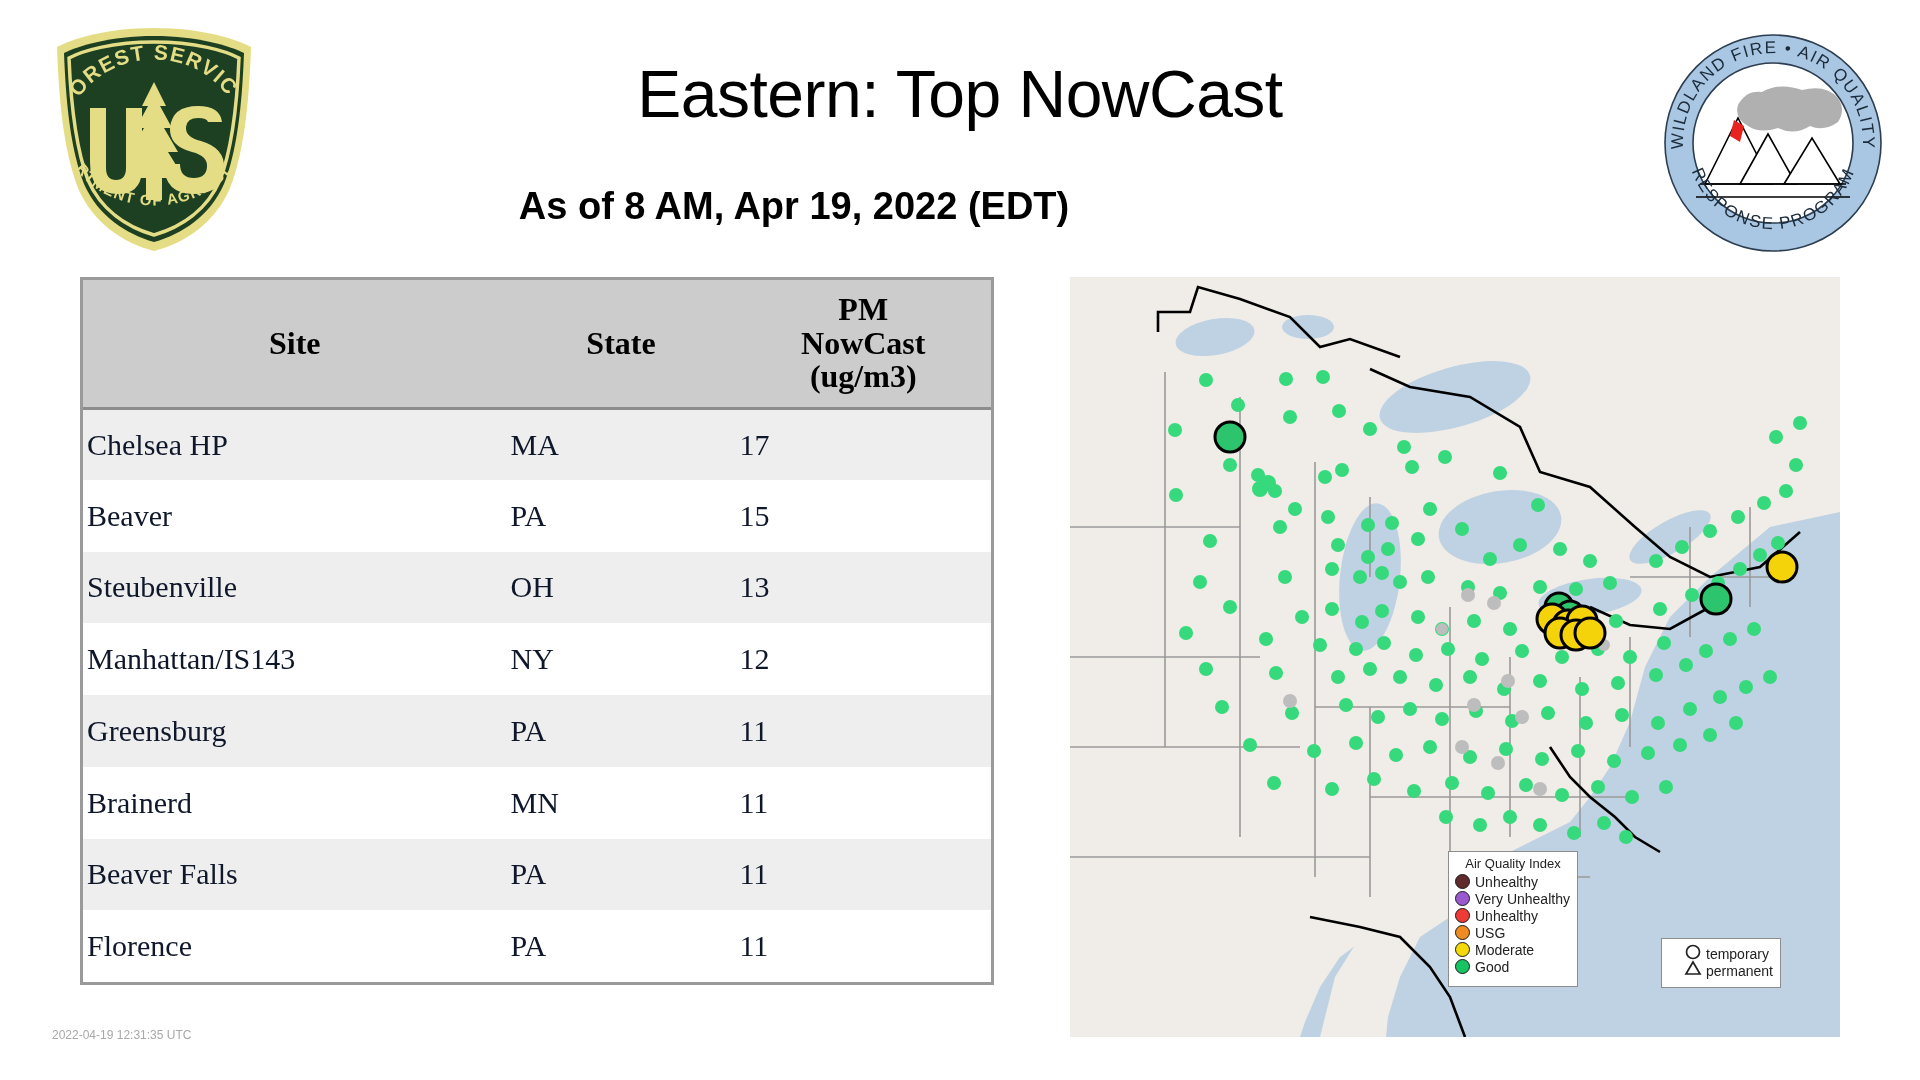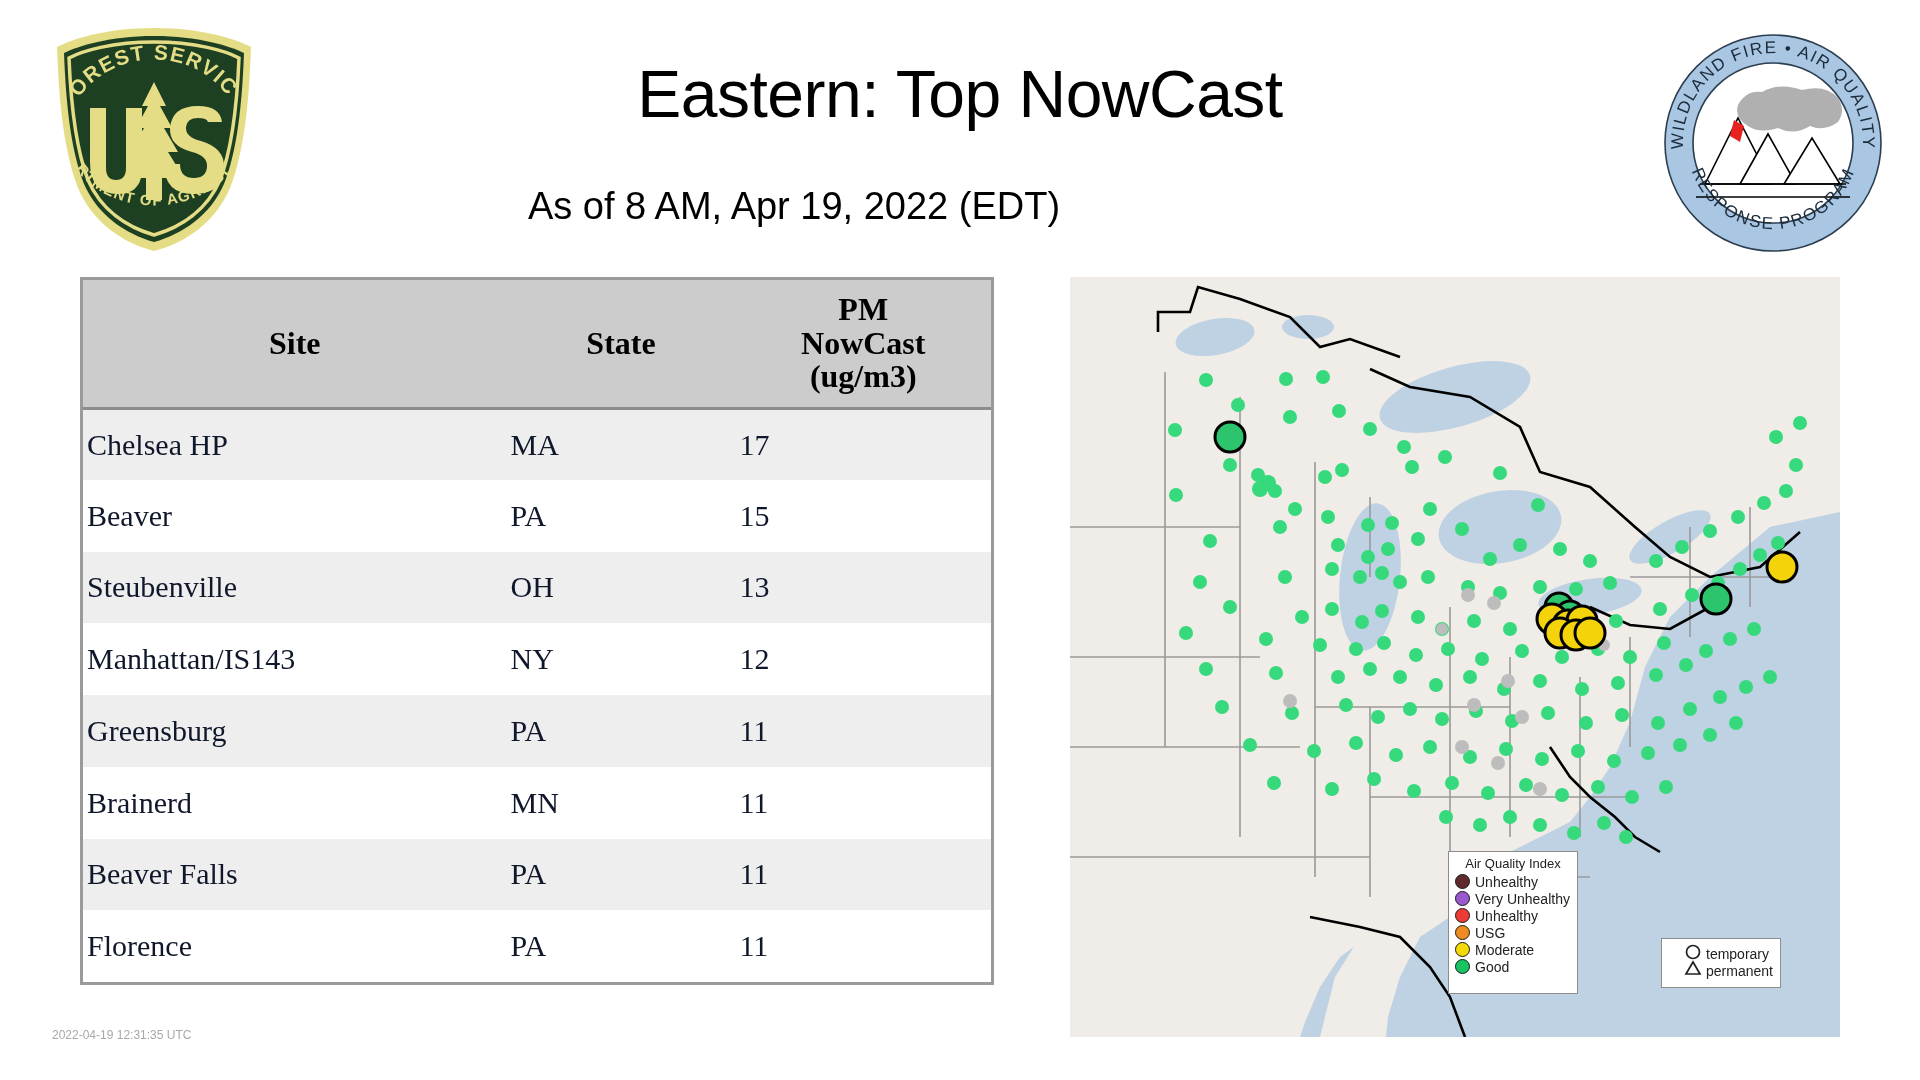--- a/index.html
+++ b/index.html
@@ -12,21 +12,21 @@
   #fs-logo{position:absolute;left:52px;top:22px;width:205px;height:232px;}
   #wfaqrp-logo{position:absolute;left:1662px;top:32px;width:222px;height:222px;}
 
   #page-title{
     position:absolute;left:0;top:56px;width:1920px;text-align:center;
     font-size:66px;font-weight:400;color:#000;letter-spacing:-0.5px;
     font-family:"Liberation Sans",sans-serif;
   }
   #page-subtitle{
     position:absolute;left:0;top:185px;width:1588px;text-align:center;
-    font-size:38px;font-weight:400;color:#000;
+    font-size:38px;font-weight:700;color:#000;
     font-family:"Liberation Sans",sans-serif;
   }
 
   
   #table-wrap{
     position:absolute;left:80px;top:277px;width:914px;height:708px;
     border:3px solid #9a9a9a;box-sizing:border-box;background:#fff;
   }
   table#nowcast-table{border-collapse:collapse;width:100%;height:100%;table-layout:fixed;
     font-family:"Liberation Serif",serif;padding-left:24px;}
@@ -59,21 +59,21 @@
   #map-panel{
     position:absolute;left:1070px;top:277px;width:770px;height:760px;
     overflow:hidden;background:#bed2e3;
   }
   #map-svg{display:block;width:770px;height:760px;}
 
   
   #aqi-legend{
     position:absolute;left:1448px;top:851px;width:130px;
     background:#ffffff;border:1px solid #8d8d8d;
-    padding:4px 6px 18px 6px;box-sizing:border-box;
+    padding:4px 6px 11px 6px;box-sizing:border-box;
     font-family:"Liberation Sans",sans-serif;
   }
   #aqi-legend .lg-title{font-size:13px;color:#222;text-align:center;margin-bottom:2px;}
   #aqi-legend .lg-row{display:flex;align-items:center;height:17px;}
   #aqi-legend .lg-dot{
     width:13px;height:13px;border-radius:50%;border:1.4px solid #1a1a1a;
     margin-right:5px;flex:0 0 auto;
   }
   #aqi-legend .lg-label{font-size:14px;color:#222;line-height:16px;white-space:nowrap;}
 

